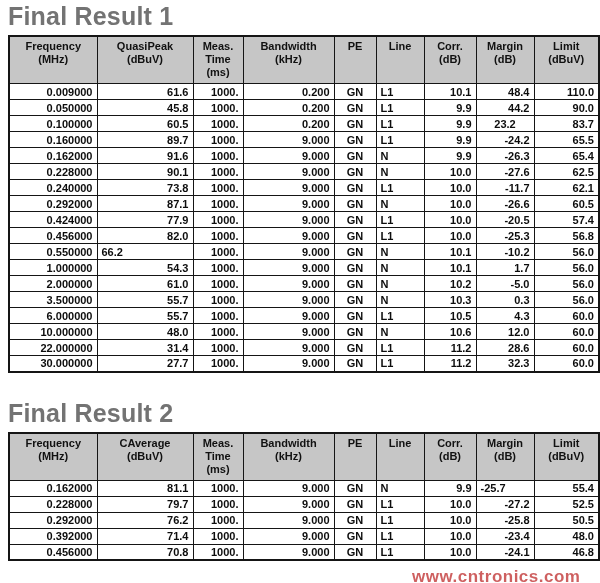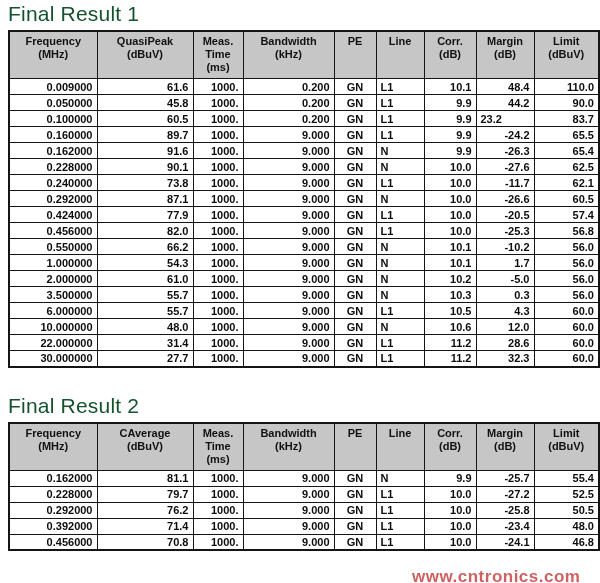--- a/index.html
+++ b/index.html
@@ -6,23 +6,23 @@
   html, body { margin: 0; padding: 0; }
   body {
     width: 600px; height: 583px;
     background: #ffffff;
     font-family: "Liberation Sans", sans-serif;
     position: relative;
     overflow: hidden;
   }
   .page { padding: 2px 0 0 8px; }
   .section-title {
-    font-size: 21px;
-    font-weight: normal;
-    color: #14532d;
+    font-size: 25px;
+    font-weight: bold;
+    color: #737373;
     margin: 0 0 4px 0;
     letter-spacing: 0.2px;
   }
   .result-section.second { margin-top: 26px; }
   table.result-table {
     border-collapse: collapse;
     table-layout: fixed;
     width: 590px;
     border: 2px solid #151515;
   }
@@ -128,21 +128,21 @@
             <td style="text-align: right;">90.0</td>
           </tr>
           <tr>
             <td style="text-align: right;">0.100000</td>
             <td style="text-align: right;">60.5</td>
             <td style="text-align: right;">1000.</td>
             <td style="text-align: right;">0.200</td>
             <td style="text-align: center;">GN</td>
             <td style="text-align: left;">L1</td>
             <td style="text-align: right;">9.9</td>
-            <td style="text-align: left; margin-top: 40px;">23.2</td>
+            <td style="text-align: center; margin-top: 40px;">23.2</td>
             <td style="text-align: right;">83.7</td>
           </tr>
           <tr>
             <td style="text-align: right;">0.160000</td>
             <td style="text-align: right;">89.7</td>
             <td style="text-align: right;">1000.</td>
             <td style="text-align: right;">9.000</td>
             <td style="text-align: center;">GN</td>
             <td style="text-align: left;">L1</td>
             <td style="text-align: right;">9.9</td>
@@ -210,21 +210,21 @@
             <td style="text-align: right;">1000.</td>
             <td style="text-align: right;">9.000</td>
             <td style="text-align: center;">GN</td>
             <td style="text-align: left;">L1</td>
             <td style="text-align: right;">10.0</td>
             <td style="text-align: right;">-25.3</td>
             <td style="text-align: right;">56.8</td>
           </tr>
           <tr>
             <td style="text-align: right;">0.550000</td>
-            <td style="text-align: right;">66.2</td>
+            <td style="">66.2</td>
             <td style="text-align: right;">1000.</td>
             <td style="text-align: right;">9.000</td>
             <td style="text-align: center;">GN</td>
             <td style="text-align: left;">N</td>
             <td style="text-align: right;">10.1</td>
             <td style="text-align: right;">-10.2</td>
             <td style="text-align: right;">56.0</td>
           </tr>
           <tr>
             <td style="text-align: right;">1.000000</td>
@@ -344,21 +344,21 @@
         </thead>
         <tbody>
           <tr>
             <td style="text-align: right;">0.162000</td>
             <td style="text-align: right;">81.1</td>
             <td style="text-align: right;">1000.</td>
             <td style="text-align: right;">9.000</td>
             <td style="text-align: center;">GN</td>
             <td style="text-align: left;">N</td>
             <td style="text-align: right;">9.9</td>
-            <td style="text-align: right;">-25.7</td>
+            <td style="">-25.7</td>
             <td style="text-align: right;">55.4</td>
           </tr>
           <tr>
             <td style="text-align: right;">0.228000</td>
             <td style="text-align: right;">79.7</td>
             <td style="text-align: right;">1000.</td>
             <td style="text-align: right;">9.000</td>
             <td style="text-align: center;">GN</td>
             <td style="text-align: left;">L1</td>
             <td style="text-align: right;">10.0</td>

